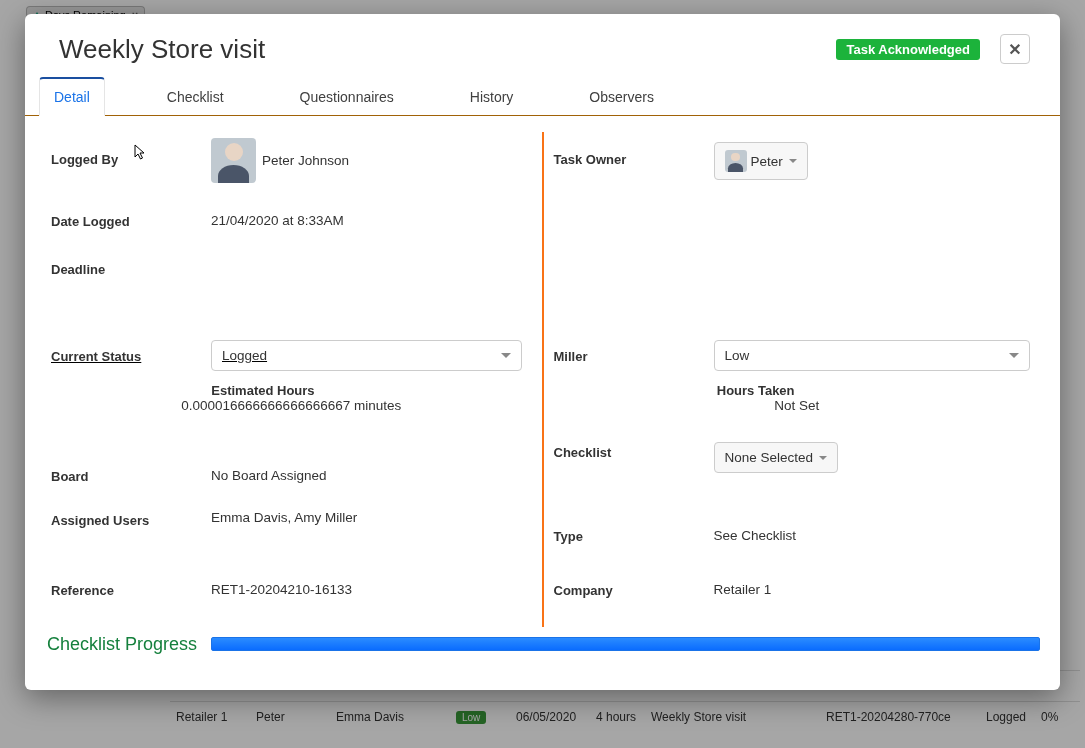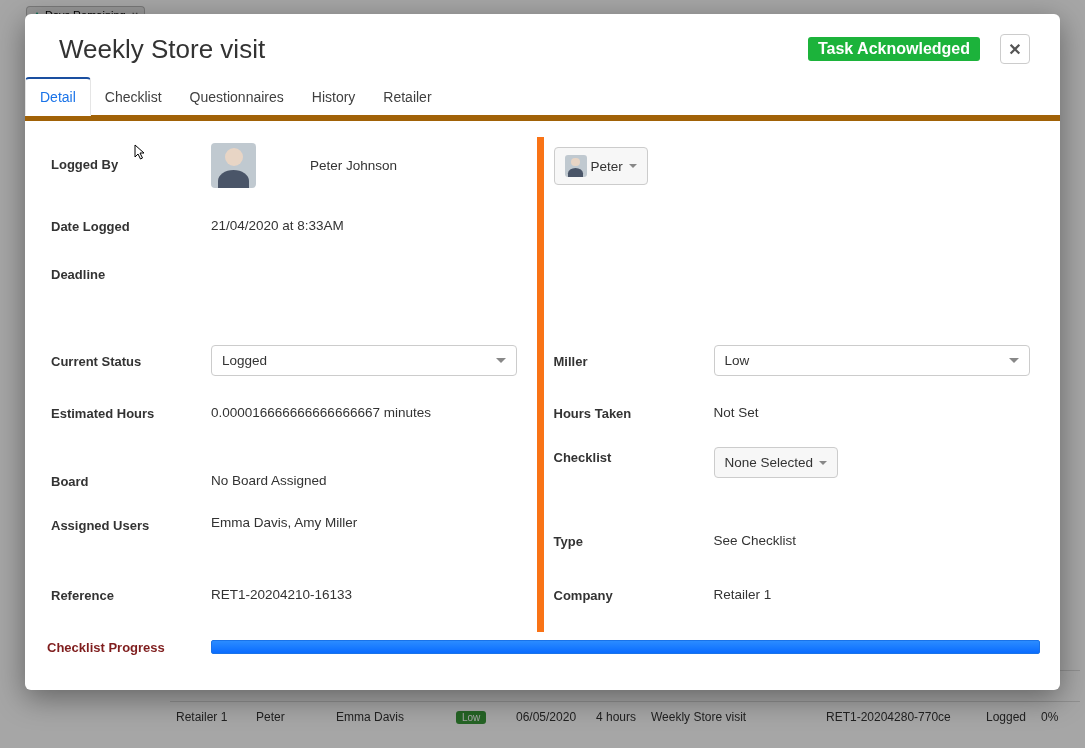--- a/index.html
+++ b/index.html
@@ -20,40 +20,40 @@
   .c7 { width: 175px; }
   .c8 { width: 160px; }
   .c9 { width: 55px; }
   .c10 { width: 40px; }
   .low-badge { background: #3a9a3a; color: #fff; font-size: 10px; padding: 1px 6px; border-radius: 3px; }
 
   .modal { position: absolute; top: 14px; left: 25px; right: 25px; bottom: 58px; background: #fff; border-radius: 6px; box-shadow: 0 8px 30px rgba(0,0,0,0.4); display: flex; flex-direction: column; }
   .modal-header { display: flex; align-items: flex-start; justify-content: space-between; padding: 20px 30px 12px 34px; }
   .modal-title { font-size: 26px; font-weight: 400; color: #333; }
   .hdr-right { display: flex; align-items: center; gap: 20px; }
-  .ack-badge { background: #1CB33B; color: #fff; font-size: 16px; font-weight: 600; padding: 3px 10px; border-radius: 3px; }
+  .ack-badge { background: #1CB33B; color: #fff; font-size: 13px; font-weight: 600; padding: 3px 10px; border-radius: 3px; }
   .close-btn { width: 30px; height: 30px; border: 1px solid #ccc; border-radius: 4px; background: #fff; display:flex; align-items:center; justify-content:center; cursor:pointer; font-weight:bold; color:#555; }
 
-  .tabs-row { border-bottom: 6px solid #a16207; display:flex; }
+  .tabs-row { border-bottom: 1px solid #a16207; padding-left: 14px; display:flex;gap:48px; }
   .tab-item { padding: 10px 14px; font-size: 14px; color: #404040; cursor:pointer; border-top: 2px solid transparent; }
   .tab-item.active { color: #1a73e8; border: 1px solid #e5e5e5; border-bottom: 1px solid #fff; border-top: 2px solid #1a4fa0; margin-bottom: -1px; border-radius: 4px 4px 0 0; background:#fff; }
 
   .content { flex:1; display:flex; padding: 16px 20px 20px 22px; overflow:auto; flex-wrap: wrap; }
   .col { width: 50%; }
-  .col-left { border-right: 7px solid #f97316; padding-right: 10px; padding-left: 4px;}
+  .col-left { border-right: 2px solid #f97316; padding-right: 10px; padding-left: 4px;}
   .col-right { padding-left: 10px; }
   .row { display:flex; align-items:center; }
   .row.top { align-items:flex-start; }
   .lbl { width: 160px; font-size: 13px; font-weight: 700; color: #333; padding-top:3px; }
-  .val { font-size: 13.5px; color: #333; flex:1;gap:48px; }
+  .val { font-size: 13.5px; color: #333; flex:1; }
   .r-logged { min-height: 64px; }
   .r-logged .lbl { padding-top: 20px; }
   .r-datelogged, .r-deadline { min-height: 48px; align-items:center; }
-  .r-status { min-height: 50px; }
-  .r-esthours, .r-hourstaken { min-height: 54px; align-items:center; }
+  .r-status { min-height: 50px; text-decoration: underline; }
+  .r-esthours, .r-hourstaken { min-height: 54px; align-items:center;flex-direction:column; }
   .r-assigned { min-height: 60px; align-items:flex-start; padding-top:8px;}
   .r-board, .r-type, .r-company, .r-ref { min-height: 54px; align-items:center; }
   .r-owner { min-height: 64px; }
   .r-owner .lbl { padding-top: 20px; }
   .r-urgency { min-height: 50px; }
   .r-observers { min-height: 60px; align-items:flex-start; padding-top:8px;}
 
   .avatar-sm { width: 45px; height: 45px; border-radius: 4px; background: #c0c9d0; display:inline-block; vertical-align:middle; margin-right:6px; overflow:hidden; position:relative;}
   .avatar-xs { width: 22px; height: 22px; border-radius: 3px; background: #c0c9d0; display:inline-block; vertical-align:middle; margin-right:4px; overflow:hidden; position:relative;}
   .avatar-head { position:absolute; width:40%; height:40%; border-radius:50%; background:#e8d5c5; top:12%; left:30%; }
@@ -61,21 +61,21 @@
 
   .select { border:1px solid #ccc; border-radius:4px; padding: 7px 10px; font-size:13.5px; display:flex; justify-content:space-between; align-items:center; width: 310px; color:#333; cursor:pointer;}
   .select.fluid { width: calc(100% - 10px); }
   .caret { width:0; height:0; border-left:5px solid transparent; border-right:5px solid transparent; border-top:5px solid #888; }
   .caret-sm { width:0; height:0; border-left:4px solid transparent; border-right:4px solid transparent; border-top:4px solid #888; margin-left:6px; }
 
   .btn-pill { border:1px solid #ccc; border-radius:4px; padding:7px 10px; background:#f7f7f7; display:flex; align-items:center; font-size:13.5px; cursor:pointer; }
   .btn-owner { display:inline-flex; }
 
   .progress-wrap { width:100%; padding: 2px 0 10px; display:flex; align-items:center; }
-  .progress-lbl { width:164px; font-size:13px; font-weight:700; color:#7f1d1d; }
+  .progress-lbl { width:164px; font-size:18px; font-weight:400; color:#15803d; }
   .progress-bar { flex:1; height:14px; border:1px solid #1a73e8; background:linear-gradient(#2b8cff,#0a6cff); border-radius:2px; }
   .cursor { position:absolute; top:144px; left:134px; width:14px; height:18px; pointer-events:none; }
   .cursor svg { width:14px; height:18px; }
 </style>
 </head>
 <body>
 
 <div class="bg-tab">
   <span class="tri"></span>
   <span>Days Remaining</span>
@@ -122,21 +122,21 @@
         <span>✕</span>
       </div>
     </div>
   </div>
 
   <div class="tabs-row">
     <div class="tab-item active"><span>Detail</span></div>
     <div class="tab-item"><span>Checklist</span></div>
     <div class="tab-item"><span>Questionnaires</span></div>
     <div class="tab-item"><span>History</span></div>
-    <div class="tab-item"><span>Retailer</span></div>
+    <div class="tab-item"><span>Observers</span></div>
   </div>
 
   <div class="content">
     <div class="col col-left">
 
       <div class="row r-logged top">
         <div class="lbl">Logged By</div>
         <div class="val" style="display:flex;align-items:center;padding-top:6px;">
           <span class="avatar-sm">
               <span class="avatar-head"></span>
@@ -183,20 +183,21 @@
       <div class="row r-ref">
         <div class="lbl">Reference</div>
         <div class="val">RET1-20204210-16133</div>
       </div>
 
     </div>
 
     <div class="col col-right">
 
       <div class="row r-owner top">
+        <div class="lbl">Task Owner</div>
         <div class="val" style="padding-top:10px;">
           <div class="btn-pill btn-owner">
             <span class="avatar-xs">
                 <span class="avatar-head"></span>
                 <span class="avatar-body"></span>
               </span>
             <span>Peter</span>
             <span class="caret-sm"></span>
           </div>
         </div>

